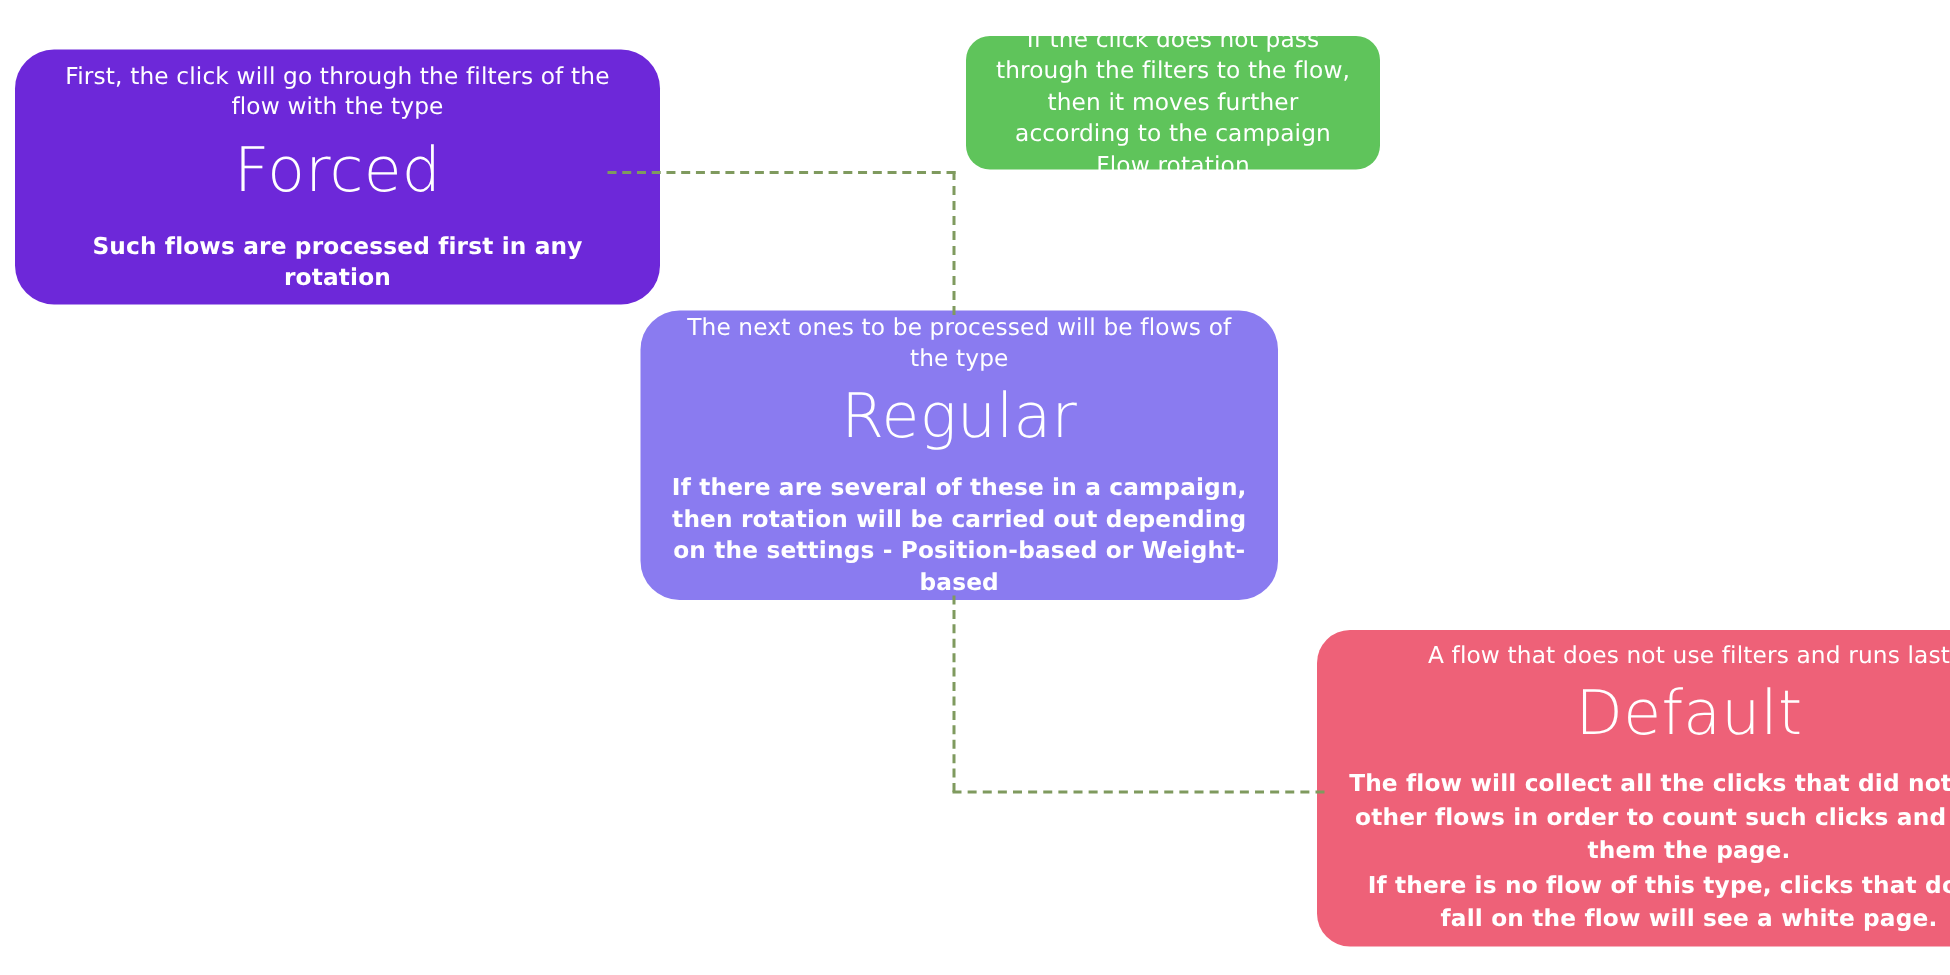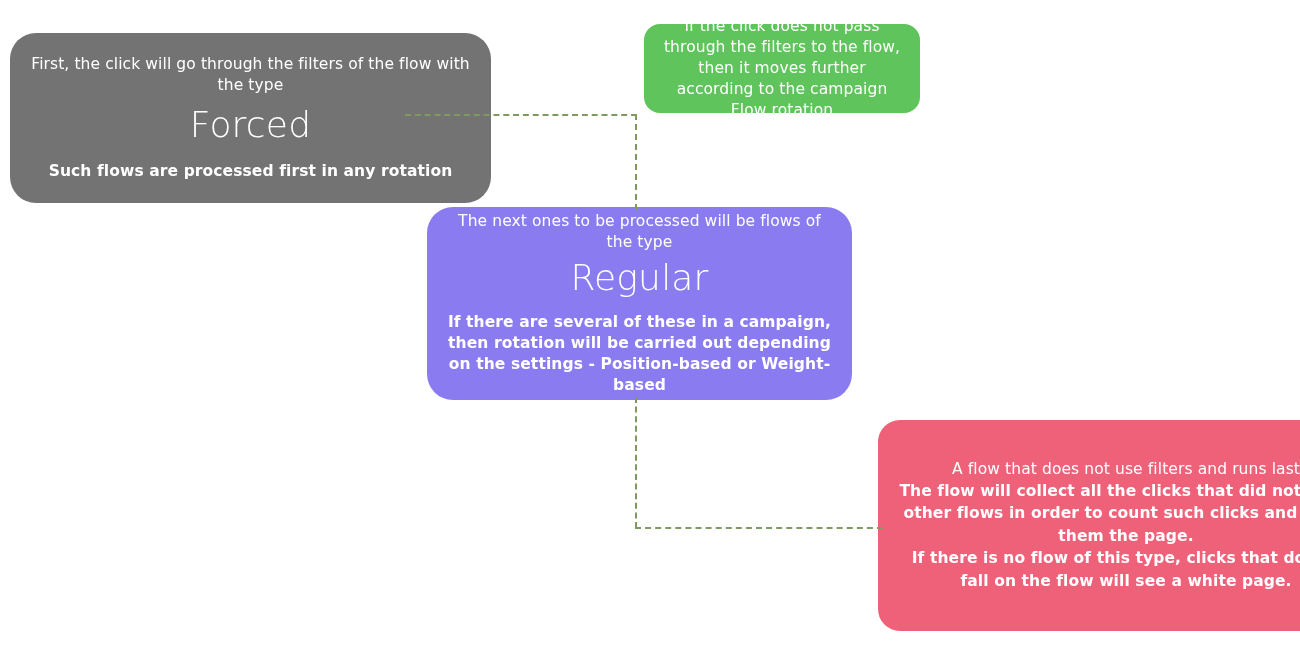--- a/index.html
+++ b/index.html
@@ -32,37 +32,37 @@
     line-height: 1.35;
   }
 
   .node .caption {
     font-size: 15.5px;
     font-weight: 400;
     color: #ffffff;
     letter-spacing: 0.1px;
   }
   .node .title {
-    font-size: 36px;
+    font-size: 41px;
     font-weight: 300;
     color: #ffffff;
     line-height: 1.25;
     letter-spacing: 0.2px;
   }
   .node .sub {
     font-size: 15.5px;
     font-weight: 700;
     color: #ffffff;
     letter-spacing: 0.1px;
   }
 
   
   #node-forced {
-    left: 10px;  top: 33px;  width: 481px;  height: 170px;
-    background: #737373;
+    left: 10px;  top: 33px;  width: 430px;  height: 170px;
+    background: #6d28d9;
   }
   #node-forced .caption { margin-bottom: 2px; }
   #node-forced .title   { margin: 4px 0 14px 0; }
 
   #node-note-top {
     left: 644px; top: 24px; width: 276px; height: 89px;
     background: #5fc45b;
     border-radius: 16px;
     padding: 8px 14px;
   }
@@ -129,20 +129,21 @@
 
   <div class="node" id="node-regular">
     <div class="caption">The next ones to be processed will be flows of the type</div>
     <div class="title">Regular</div>
     <div class="sub">If there are several of these in a campaign, then rotation will be carried out depending on the settings - Position-based or Weight-based</div>
   </div>
 
 
   <div class="node" id="node-default">
     <div class="caption">A flow that does not use filters and runs last</div>
+    <div class="title">Default</div>
     <div class="sub">The flow will collect all the clicks that did not go to other flows in order to count such clicks and show them the page.</div>
     <div class="sub">If there is no flow of this type, clicks that do not fall on the flow will see a white page.</div>
   </div>
 
   <div class="conn conn-h" id="conn-forced-h"></div>
   <div class="conn conn-v" id="conn-forced-v"></div>
   <div class="conn conn-v" id="conn-default-v"></div>
   <div class="conn conn-h" id="conn-default-h"></div>
 
 </div>

